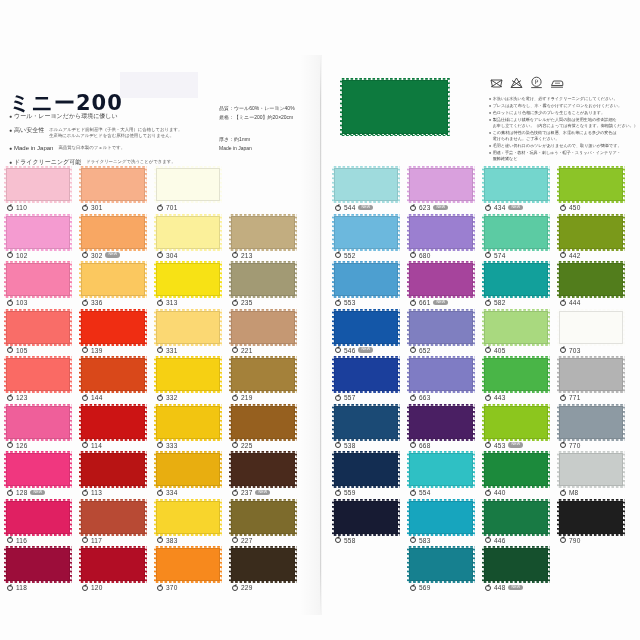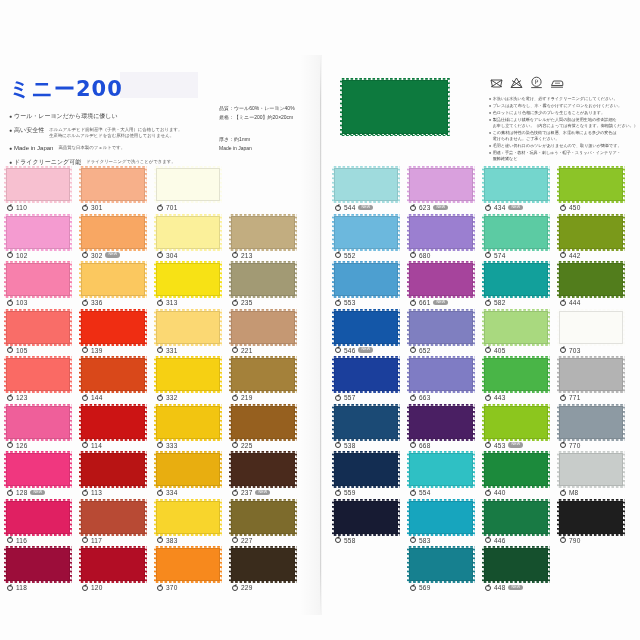--- a/index.html
+++ b/index.html
@@ -12,22 +12,22 @@
   .page{position:relative;width:640px;height:640px;background:#fdfdfd;}
 
   
   .gutter{position:absolute;left:320px;top:55px;width:1px;height:560px;
     background:linear-gradient(to bottom,rgba(0,0,0,0) 0%,rgba(0,0,0,.13) 8%,rgba(0,0,0,.13) 92%,rgba(0,0,0,0) 100%);}
   .gutter-shade{position:absolute;left:300px;top:55px;width:22px;height:560px;
     background:linear-gradient(to right,rgba(0,0,0,0),rgba(0,0,0,.035));}
 
   
   .left-page{position:absolute;left:0;top:0;width:320px;height:640px;}
-  .title{position:absolute;left:9px;top:75px;font-size:21px;font-weight:bold;
-    letter-spacing:1px;color:#1d4ed8;font-family:"DejaVu Sans",sans-serif;}
+  .title{position:absolute;left:9px;top:89px;font-size:21px;font-weight:bold;
+    letter-spacing:1px;color:#0f172a;font-family:"DejaVu Sans",sans-serif;}
   .title-block{position:absolute;left:120px;top:72px;width:78px;height:26px;
     background:#f4f3f8;}
 
   .bullets{position:absolute;left:9px;top:112px;width:200px;}
   .b-row{display:flex;align-items:flex-start;margin-bottom:5px;}
   .b-dot{font-size:5px;line-height:9px;margin-right:2px;color:#444;}
   .b-main{font-size:6px;line-height:9px;color:#3a3a3a;white-space:nowrap;}
   .b-sub{font-size:4.4px;line-height:6.2px;color:#555;margin-left:5px;padding-top:1px;}
 
   .spec{position:absolute;left:219px;top:104px;width:100px;}

